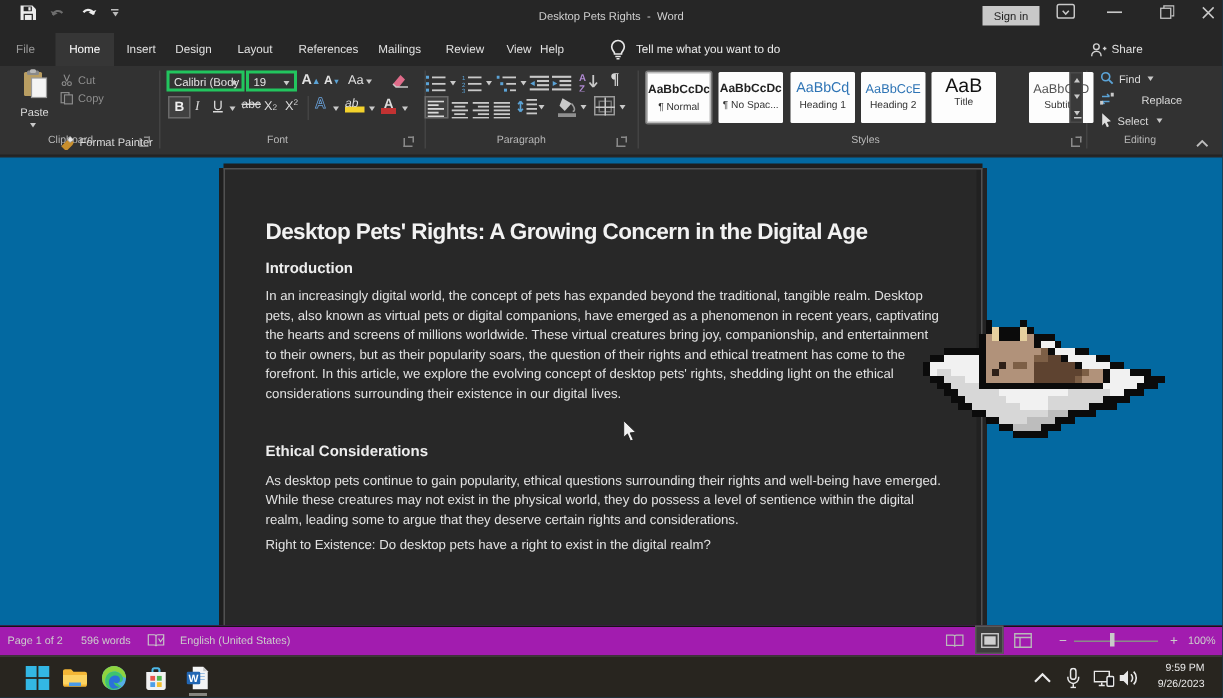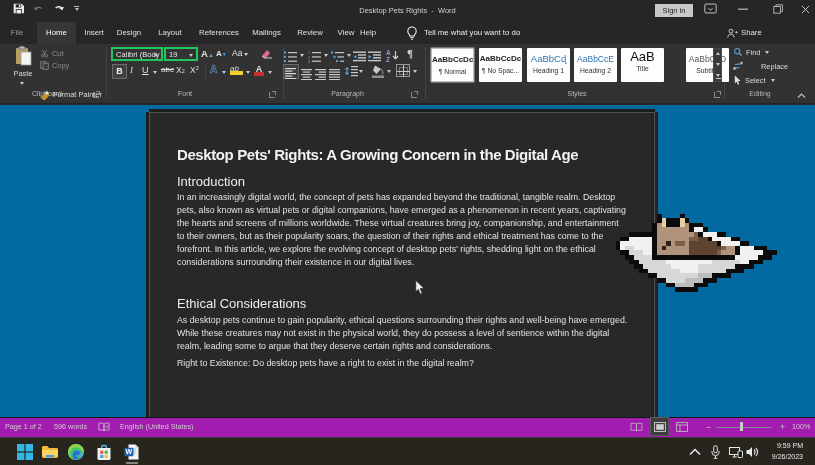--- a/index.html
+++ b/index.html
@@ -29,21 +29,21 @@
 .da{width:0;height:0;border-left:2.6px solid transparent;border-right:2.6px solid transparent;border-top:3px solid #c9c9c9;display:inline-block}
 .icn{position:absolute}
 
 .stylecard{position:absolute;top:4px;width:43px;height:34px;background:#fdfdfd;border-radius:1px;text-align:center;overflow:hidden}
 .stylecard .l1{font-size:8px;font-weight:bold;color:#222;margin-top:6px;line-height:10px}
 .stylecard .l2{font-size:6.8px;color:#333;margin-top:3px}
 
 #docarea{position:absolute;left:0;top:105px;width:815px;height:312px;background:#0369a1}
 #page{position:absolute;left:149px;top:7px;width:506px;height:305px;background:#282828;border:1px solid #515151;border-bottom:none;box-shadow:-3px 0 0 #1e1e1e,3px 0 0 #232323,0 -3px 0 #1e1e1e,inset -3px 0 0 #212121}
 #dtitle{position:absolute;left:27px;top:33px;width:460px;font-size:15px;font-weight:bold;color:#f2f2f2;letter-spacing:-0.4px;white-space:nowrap}
-.dh{position:absolute;left:27px;font-size:13px;font-weight:normal;color:#ededed}
+.dh{position:absolute;left:27px;font-size:10px;font-weight:bold;color:#ededed}
 .dp{position:absolute;left:27px;width:470px;font-size:8.8px;color:#e2e2e2;line-height:13.1px;white-space:nowrap}
 
 #statusbar{position:absolute;left:0;top:417px;width:815px;height:20px;background:#a21caf;color:#cccccc;font-size:7.2px}
 #statusbar .it{position:absolute;top:0;line-height:20px}
 
 #taskbar{position:absolute;left:0;top:437px;width:815px;height:28px;background:#28251f;border-top:1px solid #3c3a36}
 .tbi{position:absolute;top:6px;width:16px;height:16px}
 #clock{position:absolute;right:12px;top:3px;text-align:right;color:#e8e8e8;font-size:7px;line-height:10.5px}
 </style></head>
 <body>

